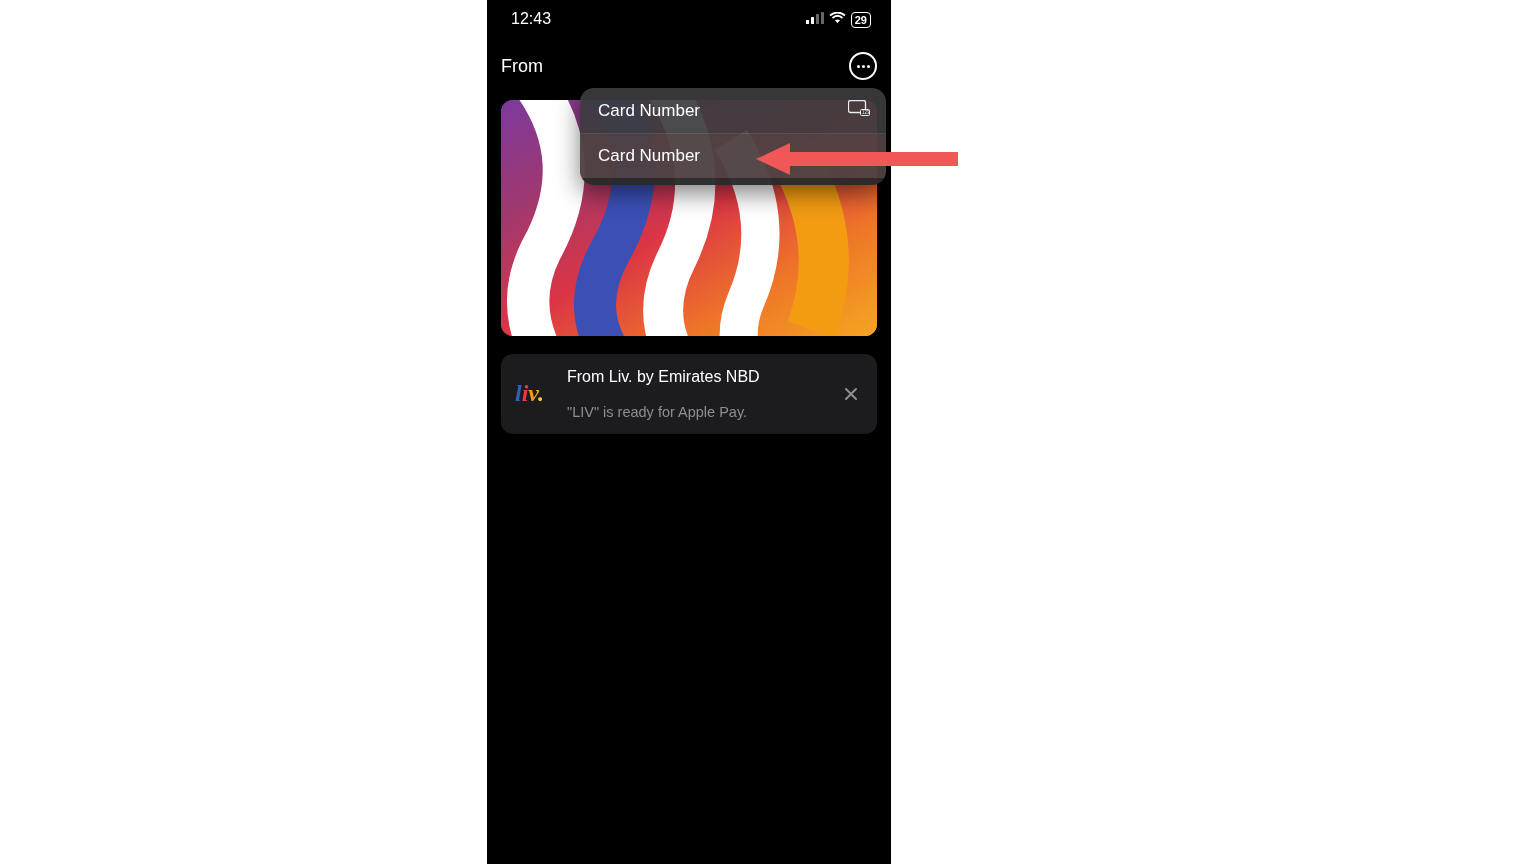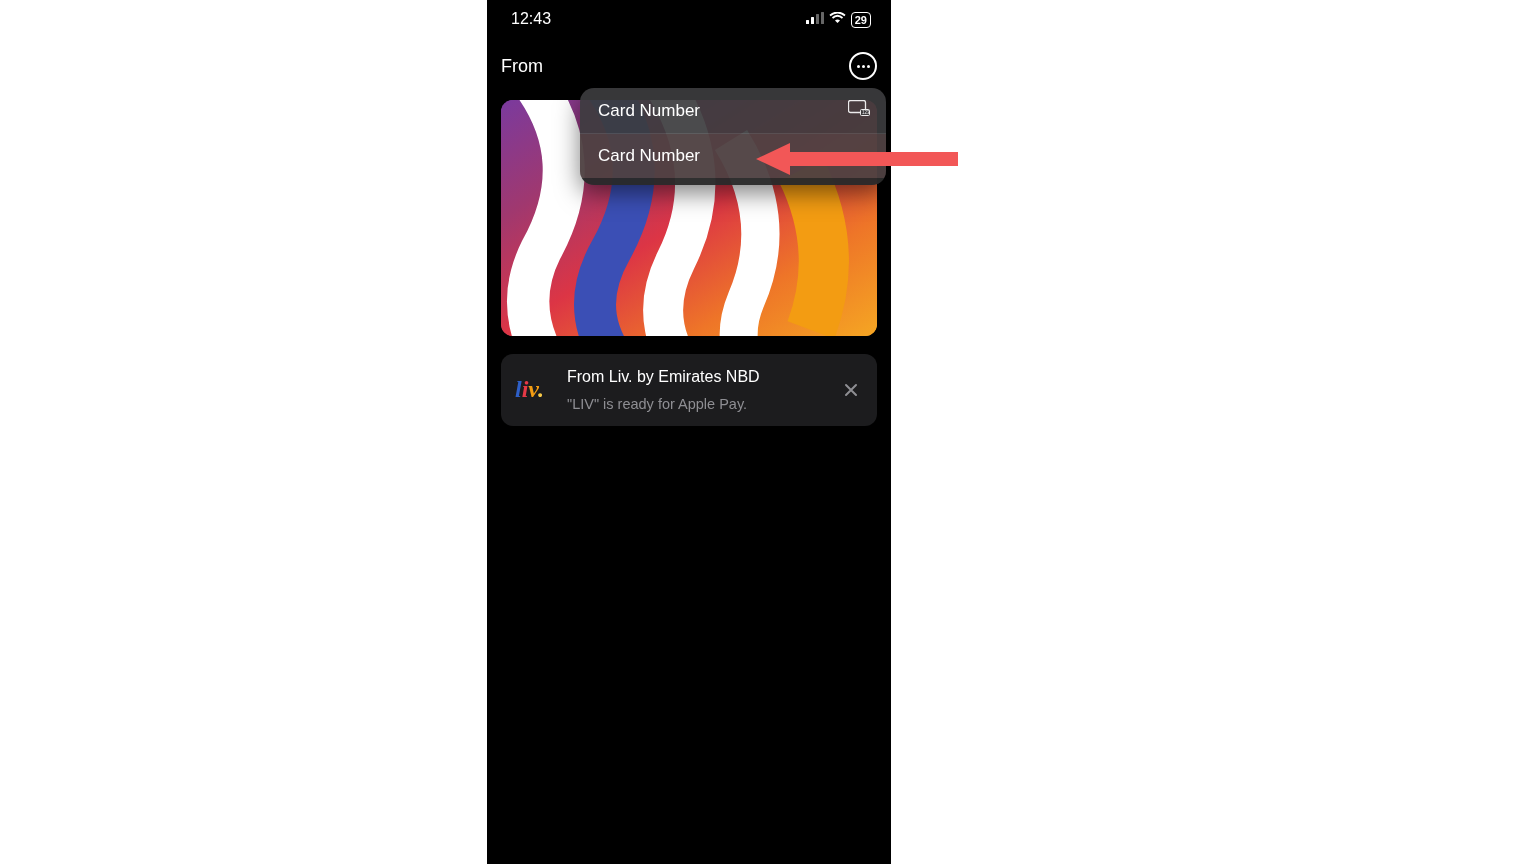--- a/index.html
+++ b/index.html
@@ -183,21 +183,21 @@
     }
     
     .banner-content {
       flex: 1;
     }
     
     .banner-title {
       color: #ffffff;
       font-size: 16px;
       font-weight: 500;
-      margin-bottom: 10px;
+      margin-bottom: 18px;
     }
     
     .banner-subtitle {
       color: #8e8e93;
       font-size: 14.5px;
     }
     
     .banner-close {
       width: 24px;
       height: 24px;

